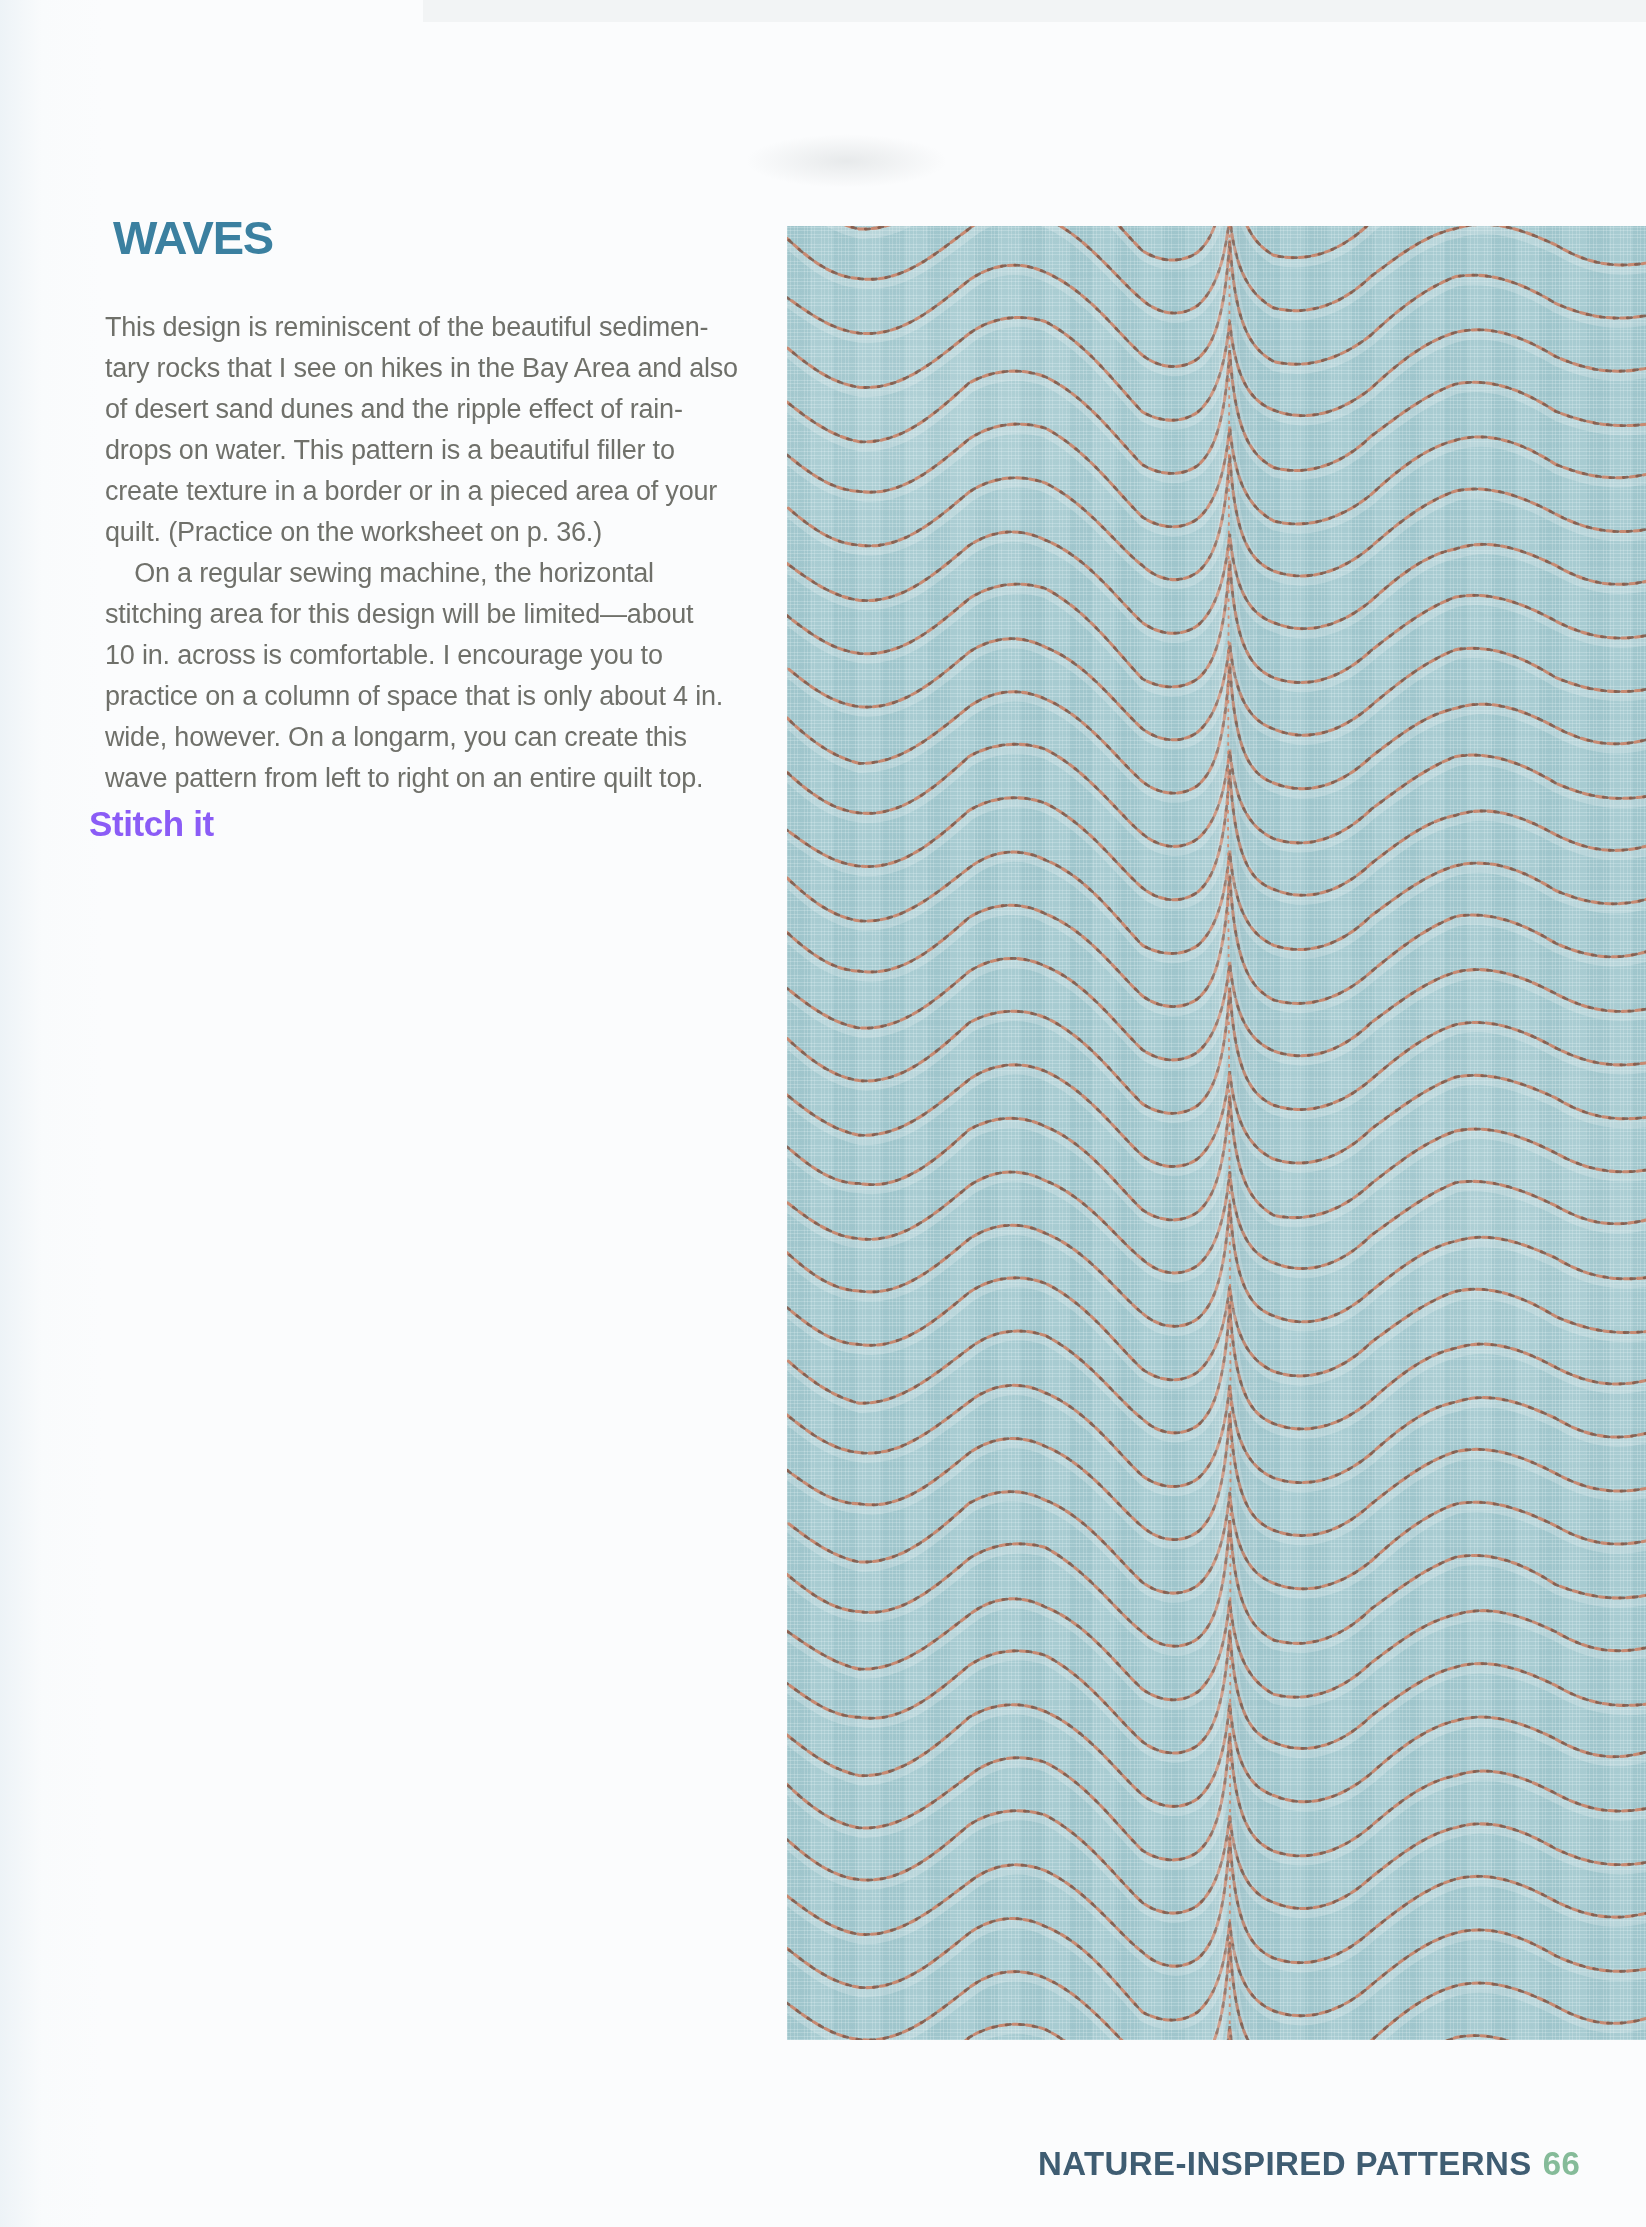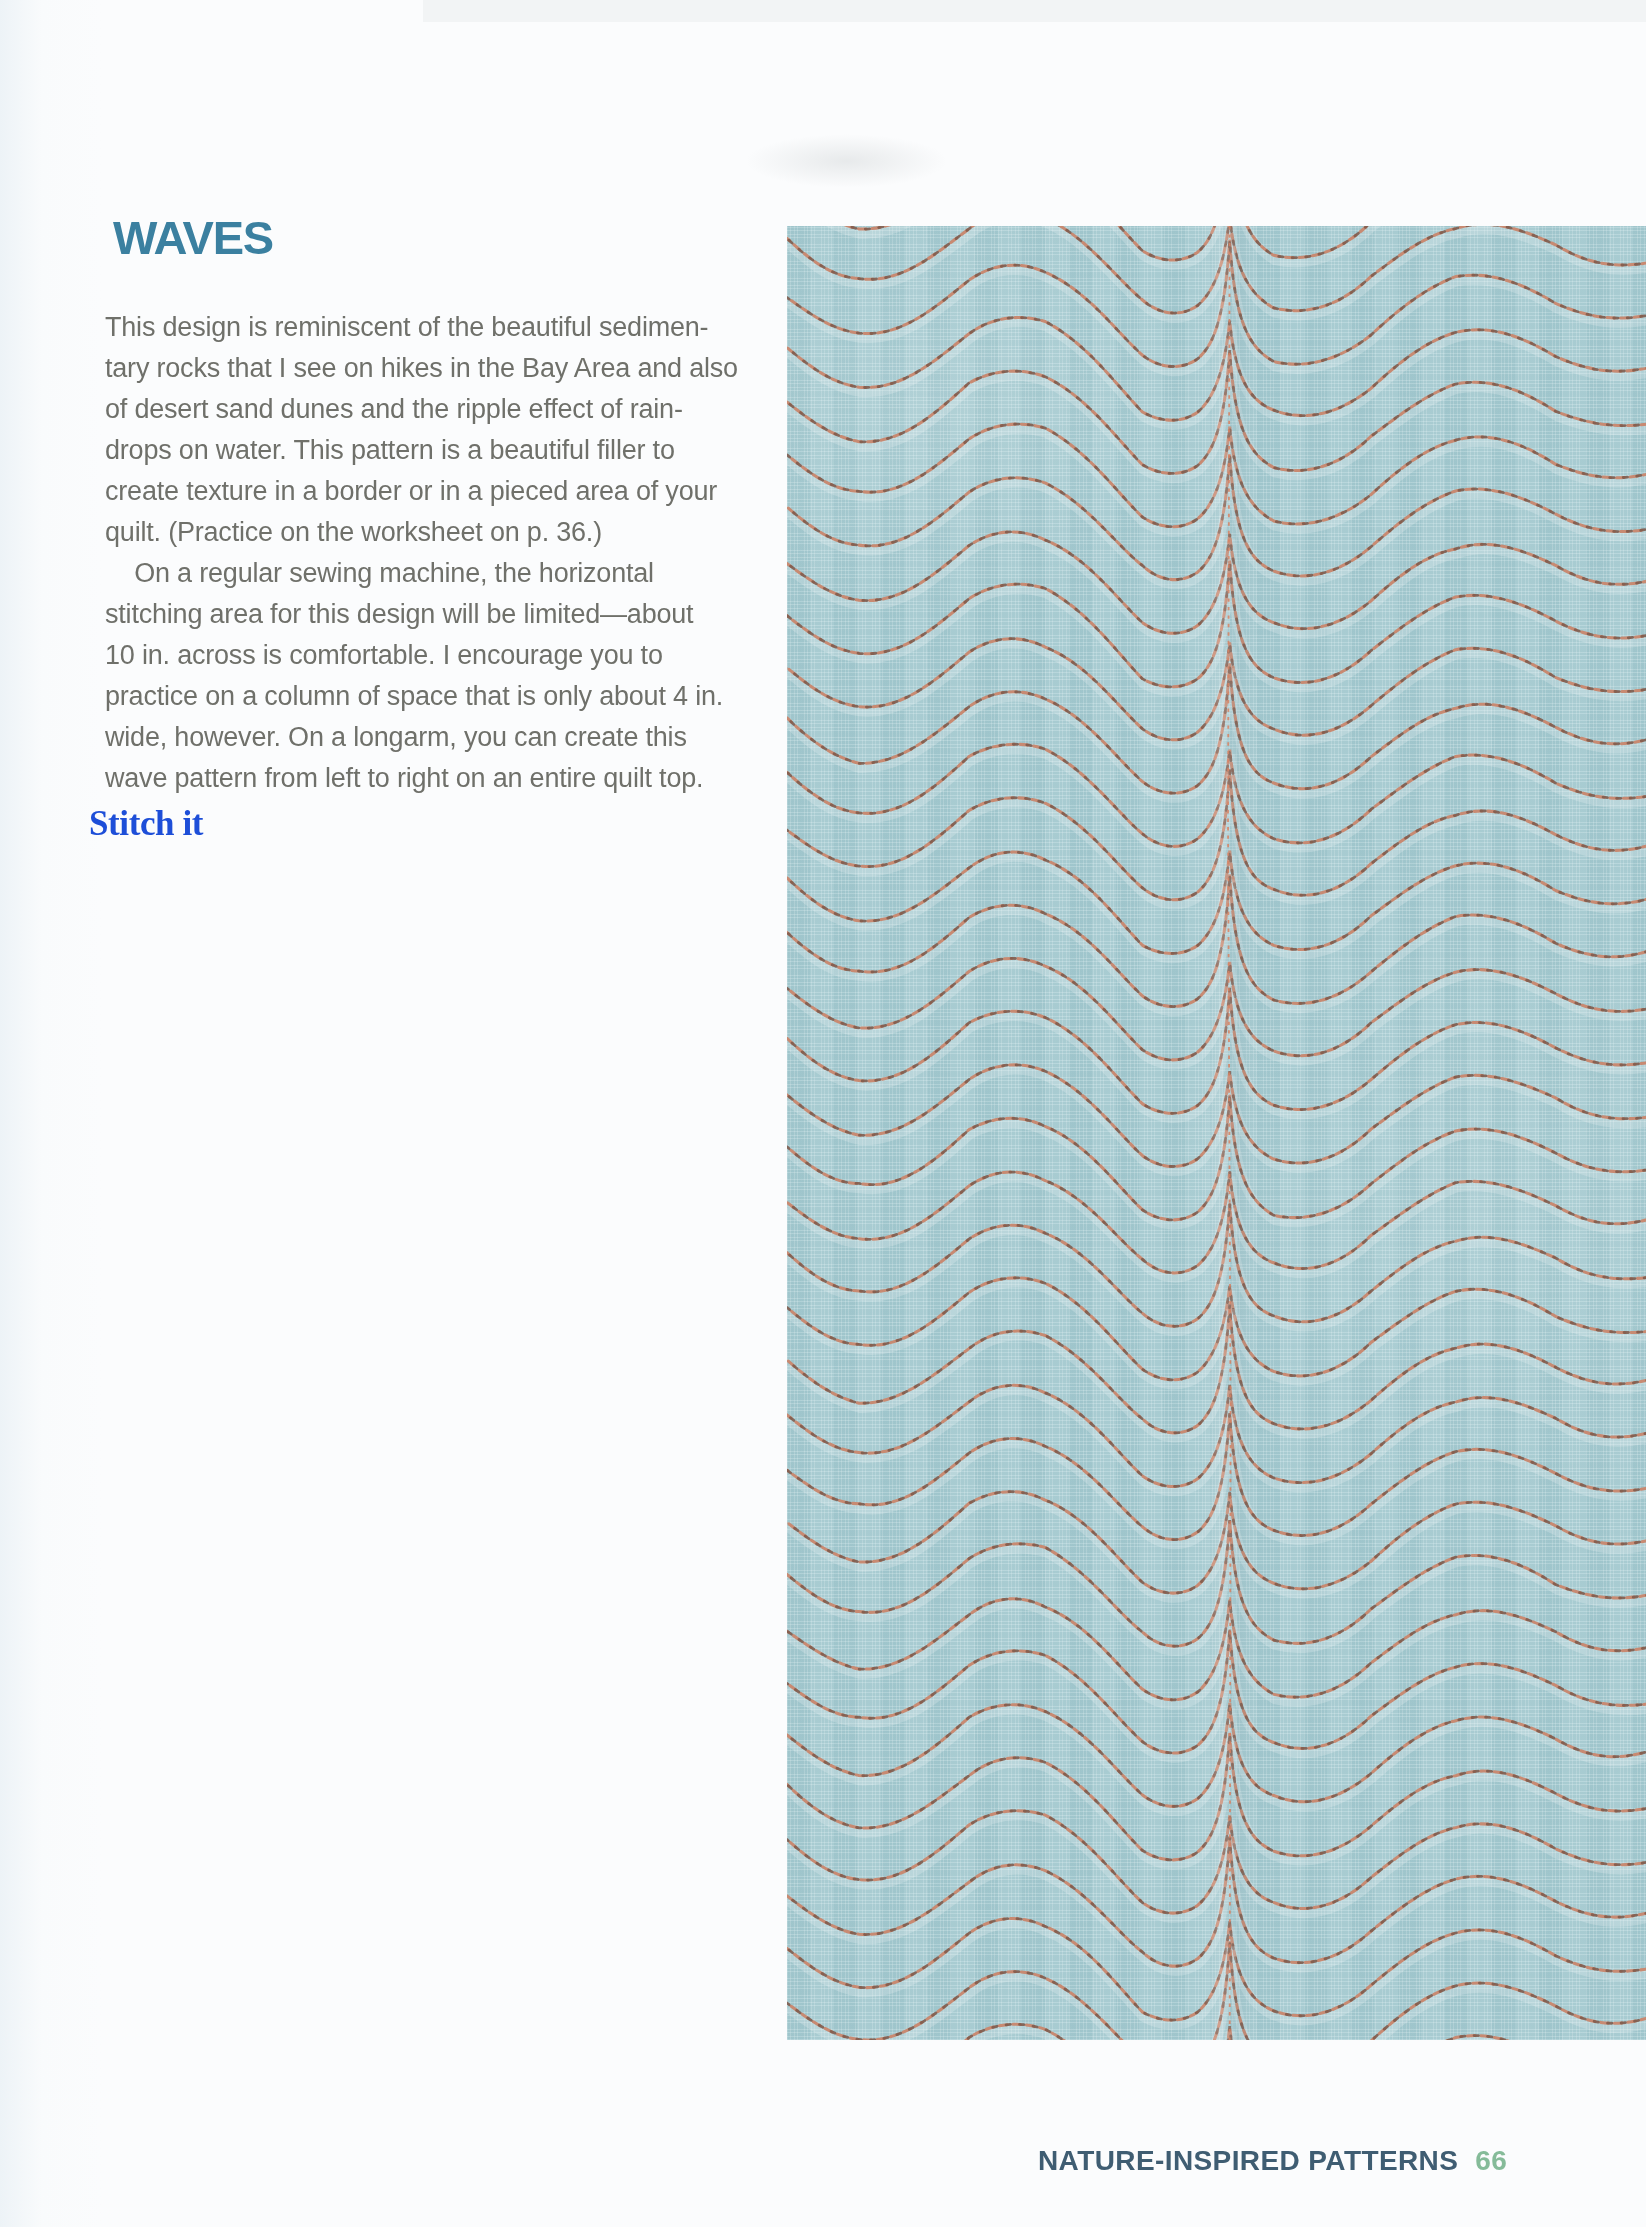--- a/index.html
+++ b/index.html
@@ -91,22 +91,22 @@
       rgba(255,255,255,0.20) 50.4%,
       rgba(96,134,144,0.12) 52.4%,
       rgba(255,255,255,0) 55%);
   }
   
   .footer {
     position: absolute;
     left: 1038px; top: 2145px;
     display: flex;
     align-items: baseline;
-    gap: 17px;
-    font-size: 28px;
+    gap: 11px;
+    font-size: 33px;
     font-weight: bold;
     letter-spacing: 0.4px;
     white-space: nowrap;
   }
 </style>
 </head>
 <body>
 
 <div class="page">
 
@@ -120,21 +120,21 @@
 of desert sand dunes and the ripple effect of rain-
 drops on water. This pattern is a beautiful filler to
 create texture in a border or in a pieced area of your
 quilt. (Practice on the worksheet on p. 36.)
     On a regular sewing machine, the horizontal
 stitching area for this design will be limited—about
 10 in. across is comfortable. I encourage you to
 practice on a column of space that is only about 4 in.
 wide, however. On a longarm, you can create this
 wave pattern from left to right on an entire quilt top.</p>
-    <h2 style="color: #1d4ed8; font-family: Liberation Serif, serif;">Stitch it</h2>
+    <h2 style="color: #8b5cf6;">Stitch it</h2>
   </section>
 
   <figure class="photo">
     <svg viewBox="0 0 1016 2143" preserveAspectRatio="none">
         <path d="M 0 -41 C 30 -20 55 -3 85 3.5 C 135 6 175 -30 215 -59.2 C 243 -82 275 -85 305 -71.2 C 355 -50 390 0 420 29.3 C 440 42 465 45 485 31 C 504 15 517 -17 523 -115 C 529 -13 545 17 575 34.6 C 612 43 652 33 690 -4.8 C 724 -29 755 -53 790 -60 C 830 -73 868 -59 908 -35.7 C 944 -19 975 -13 1016 -24.4" fill="none" stroke="rgba(255,255,255,0.20)" stroke-width="11" transform="translate(1,6)"></path>
         <path d="M 0 -41 C 30 -20 55 -3 85 3.5 C 135 6 175 -30 215 -59.2 C 243 -82 275 -85 305 -71.2 C 355 -50 390 0 420 29.3 C 440 42 465 45 485 31 C 504 15 517 -17 523 -115 C 529 -13 545 17 575 34.6 C 612 43 652 33 690 -4.8 C 724 -29 755 -53 790 -60 C 830 -73 868 -59 908 -35.7 C 944 -19 975 -13 1016 -24.4" fill="none" stroke="#c88a72" stroke-opacity="0.40" stroke-width="1.6"></path>
         <path d="M 0 -41 C 30 -20 55 -3 85 3.5 C 135 6 175 -30 215 -59.2 C 243 -82 275 -85 305 -71.2 C 355 -50 390 0 420 29.3 C 440 42 465 45 485 31 C 504 15 517 -17 523 -115 C 529 -13 545 17 575 34.6 C 612 43 652 33 690 -4.8 C 724 -29 755 -53 790 -60 C 830 -73 868 -59 908 -35.7 C 944 -19 975 -13 1016 -24.4" fill="none" stroke="#c88a72" stroke-width="3.6" stroke-linecap="round" stroke-dasharray="9 7" stroke-dashoffset="0"></path>
         <path d="M 0 -41 C 30 -20 55 -3 85 3.5 C 135 6 175 -30 215 -59.2 C 243 -82 275 -85 305 -71.2 C 355 -50 390 0 420 29.3 C 440 42 465 45 485 31 C 504 15 517 -17 523 -115 C 529 -13 545 17 575 34.6 C 612 43 652 33 690 -4.8 C 724 -29 755 -53 790 -60 C 830 -73 868 -59 908 -35.7 C 944 -19 975 -13 1016 -24.4" fill="none" stroke="#7b584a" stroke-opacity="0.85" stroke-width="3.3" stroke-linecap="round" stroke-dasharray="5 11" stroke-dashoffset="8"></path>
         <path d="M 0 14.6 C 30 43 55 60 85 62.1 C 135 69 175 33 215 3.4 C 243 -19 275 -22 305 -9.4 C 355 13 390 63 420 87.4 C 440 105 465 108 485 94 C 504 78 517 46 523 -11.399999999999999 C 529 50 545 80 575 96.8 C 612 106 652 96 690 59.5 C 724 34 755 10 790 3.1 C 830 -10 868 4 908 22.2 C 944 44 975 50 1016 43.7" fill="none" stroke="rgba(255,255,255,0.20)" stroke-width="11" transform="translate(1,6)"></path>
         <path d="M 0 14.6 C 30 43 55 60 85 62.1 C 135 69 175 33 215 3.4 C 243 -19 275 -22 305 -9.4 C 355 13 390 63 420 87.4 C 440 105 465 108 485 94 C 504 78 517 46 523 -11.399999999999999 C 529 50 545 80 575 96.8 C 612 106 652 96 690 59.5 C 724 34 755 10 790 3.1 C 830 -10 868 4 908 22.2 C 944 44 975 50 1016 43.7" fill="none" stroke="#c88a72" stroke-opacity="0.40" stroke-width="1.6"></path>

